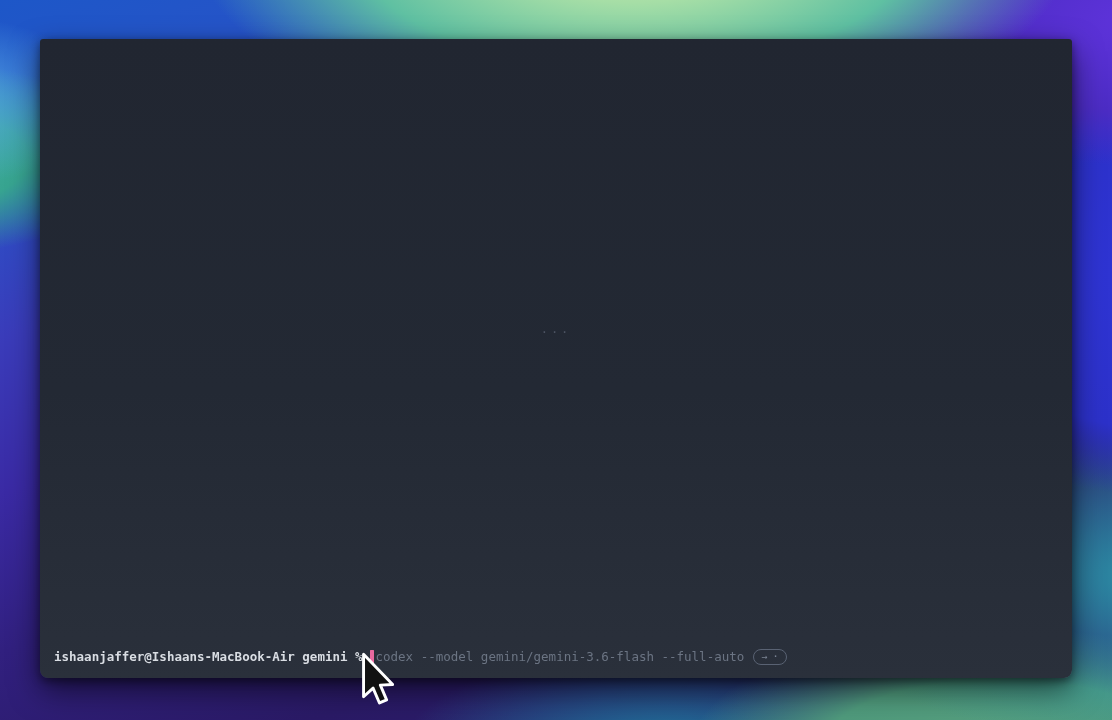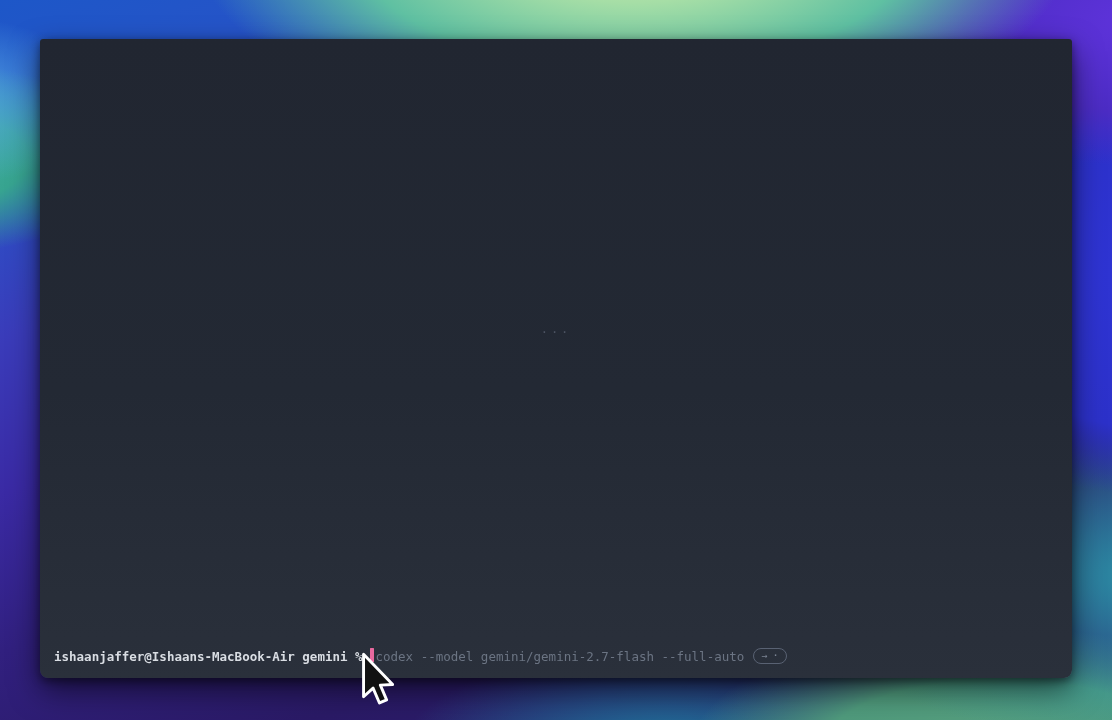--- a/index.html
+++ b/index.html
@@ -32,21 +32,21 @@
   .center-indicator {
     position: absolute; left: 0; right: 0; top: 283px;
     text-align: center;
     color: #4b5261; font-size: 12px; letter-spacing: 3px;
     user-select: none;
   }
 
   .prompt-line {
     position: absolute; left: 14px; right: 14px; bottom: 13px;
     font-size: 12.5px; line-height: 17px; white-space: nowrap;
-    display: flex; align-items: flex-start;
+    display: flex; align-items: center;
   }
   .prompt-text { color: #d9dde3; font-weight: bold; }
   .prompt-text + .prompt-text { margin-left: 7.5px; }
   .caret {
     display: inline-block; width: 4px; height: 14px;
     background: #e8699f; margin-left: 7px; margin-right: 2px;
     border-radius: 0.5px;
   }
   .suggestion { color: #6b7483; font-weight: normal; }
   .accept-hint {
@@ -70,21 +70,21 @@
 
 <div class="terminal">
 
   <div class="center-indicator">...</div>
 
   <div class="prompt-line">
     <span class="prompt-text">ishaanjaffer@Ishaans-MacBook-Air</span>
     <span class="prompt-text">gemini</span>
     <span class="prompt-text">%</span>
     <span class="caret"></span>
-    <span class="suggestion">codex --model gemini/gemini-2.7-flash --full-auto</span>
+    <span class="suggestion">codex --model gemini/gemini-3.6-flash --full-auto</span>
     <span class="accept-hint">
       <span>→</span>
       <span class="dot">·</span>
     </span>
   </div>
 </div>
 
 <svg class="mouse-pointer" viewBox="0 0 30 50" xmlns="http://www.w3.org/2000/svg">
   <path d="M3 2 L3 40 L11.5 32.2 L17.2 45.5 L23.6 42.8 L18 29.6 L29 29 Z" fill="#111111" stroke="#ffffff" stroke-width="2.6" stroke-linejoin="round"></path>
 </svg>

